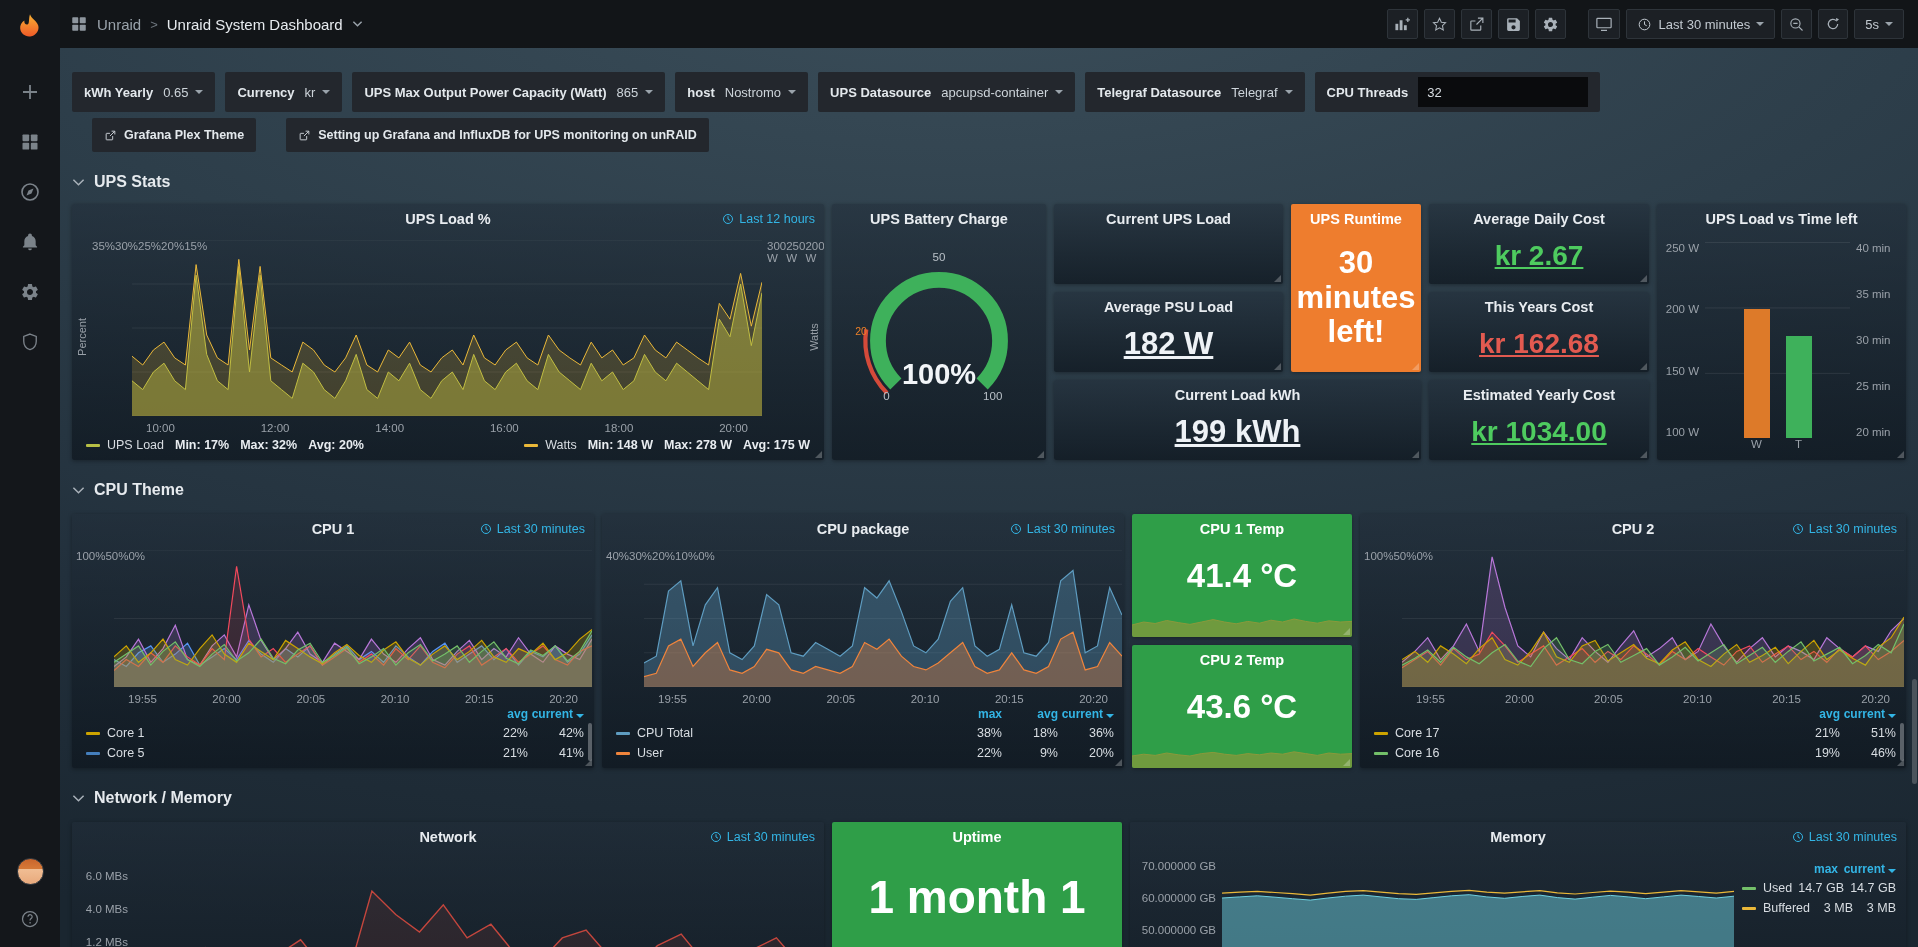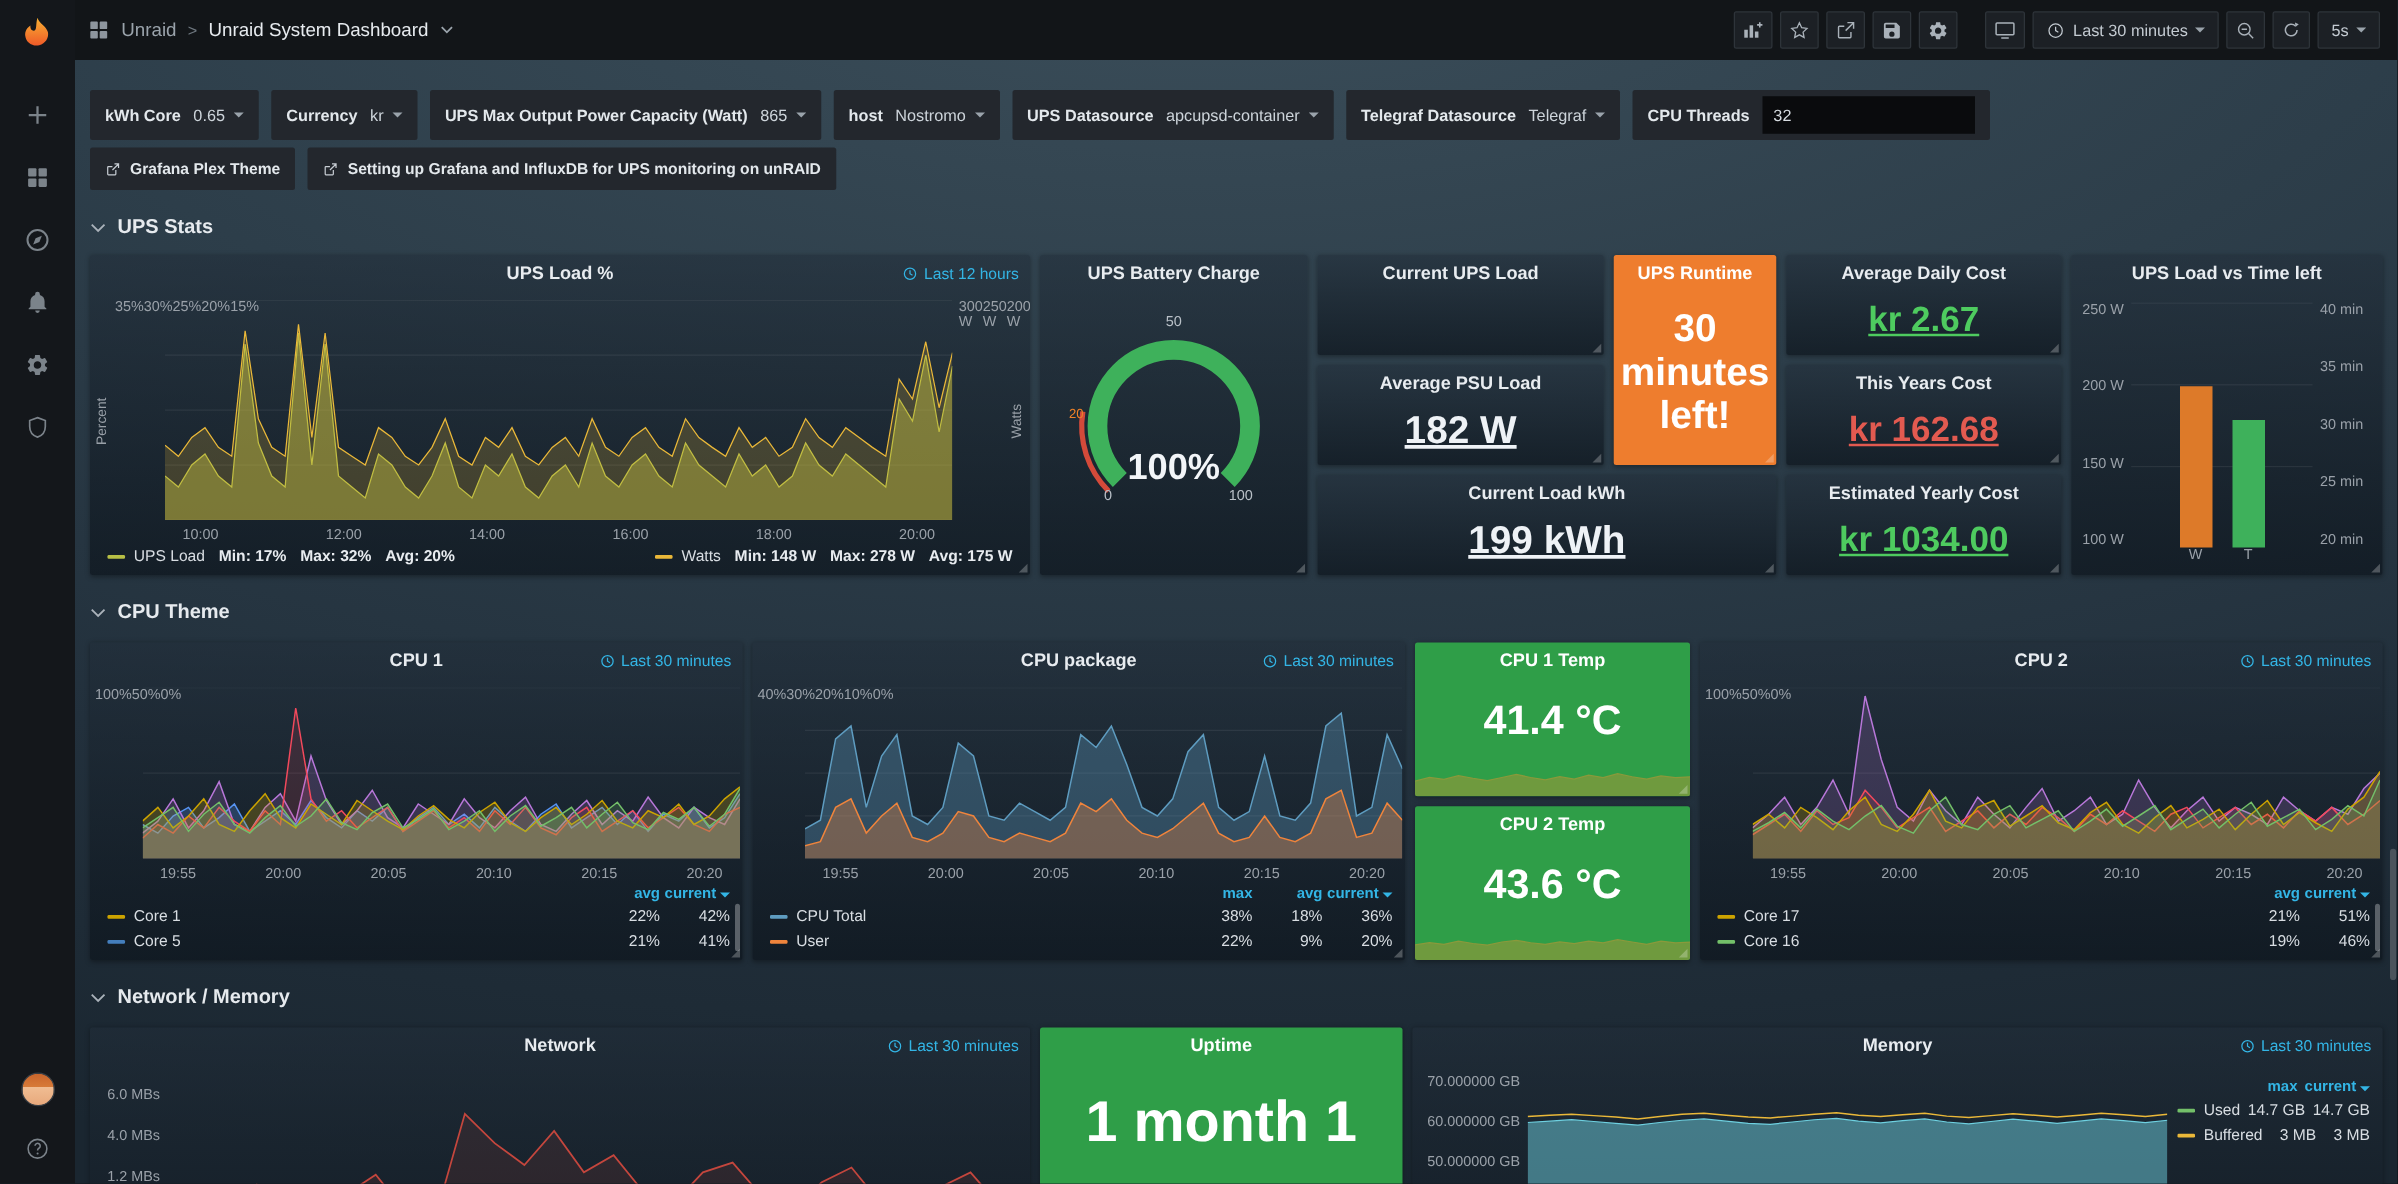--- a/index.html
+++ b/index.html
@@ -30,21 +30,21 @@
 .tri-down{width:0;height:0;border-left:4px solid transparent;border-right:4px solid transparent;border-top:4px solid #9aa3ab;display:inline-block;}
 
 
 .content{flex:1;padding:0 12px;overflow:hidden;}
 .filters{margin-top:24px;display:flex;gap:10px;height:40px;}
 .filter{display:flex;align-items:center;gap:10px;background:#23272d;border-radius:2px;padding:0 12px;cursor:pointer;}
 .f-label{font-weight:bold;font-size:13px;color:#e3e8ec;white-space:nowrap;}
 .f-value{font-size:13px;color:#cdd4da;white-space:nowrap;display:flex;align-items:center;gap:7px;}
 .f-input{width:170px;height:30px;background:#0a0b0d;border:none;color:#d8dde2;font-size:13px;padding:0 9px;font-family:inherit;}
 .links-row{margin-top:6px;display:flex;gap:10px;height:34px;}
-.dash-link{display:flex;align-items:center;gap:7px;background:#23272d;border-radius:2px;padding:0 12px;font-size:12.5px;font-weight:bold;color:#e3e8ec;cursor:pointer;text-decoration:none;}
+.dash-link{display:flex;align-items:center;gap:7px;background:#23272d;border-radius:2px;padding:0 12px;font-size:12.5px;font-weight:bold;color:#e3e8ec;cursor:pointer;text-decoration:none;margin-left:20px;}
 
 .section-header{margin-top:18px;height:24px;display:flex;align-items:center;gap:9px;font-size:16px;font-weight:bold;color:#e6eaee;cursor:pointer;}
 
 
 .ups-grid{margin-top:10px;height:256px;display:grid;grid-template-columns:752px 214px 229px 130px 220px 1fr;grid-template-rows:1fr 1fr 1fr;gap:8px;}
 .cpu-grid{margin-top:12px;height:254px;display:grid;grid-template-columns:522px 522px 220px 1fr;grid-template-rows:1fr 1fr;gap:8px;}
 .net-grid{margin-top:12px;height:262px;display:grid;grid-template-columns:752px 290px 1fr;gap:8px;}
 
 
 .panel{position:relative;background:linear-gradient(180deg,rgba(33,45,57,.55),rgba(13,21,29,.72));box-shadow:0 1px 4px rgba(0,0,0,.35);border-radius:2px;display:flex;flex-direction:column;overflow:hidden;}
@@ -259,21 +259,21 @@
           <span>5s</span>
           <span class="tri-down"></span>
         </button>
       </div>
     </header>
 
     <div class="content">
 
       <div class="filters">
         <div class="filter">
-          <span class="f-label">kWh Core</span>
+          <span class="f-label">kWh Yearly</span>
           <span class="f-value">
               <span>0.65</span>
               <span class="tri-down"></span>
             </span>
         </div>
         <div class="filter">
           <span class="f-label">Currency</span>
           <span class="f-value">
               <span>kr</span>
               <span class="tri-down"></span>

